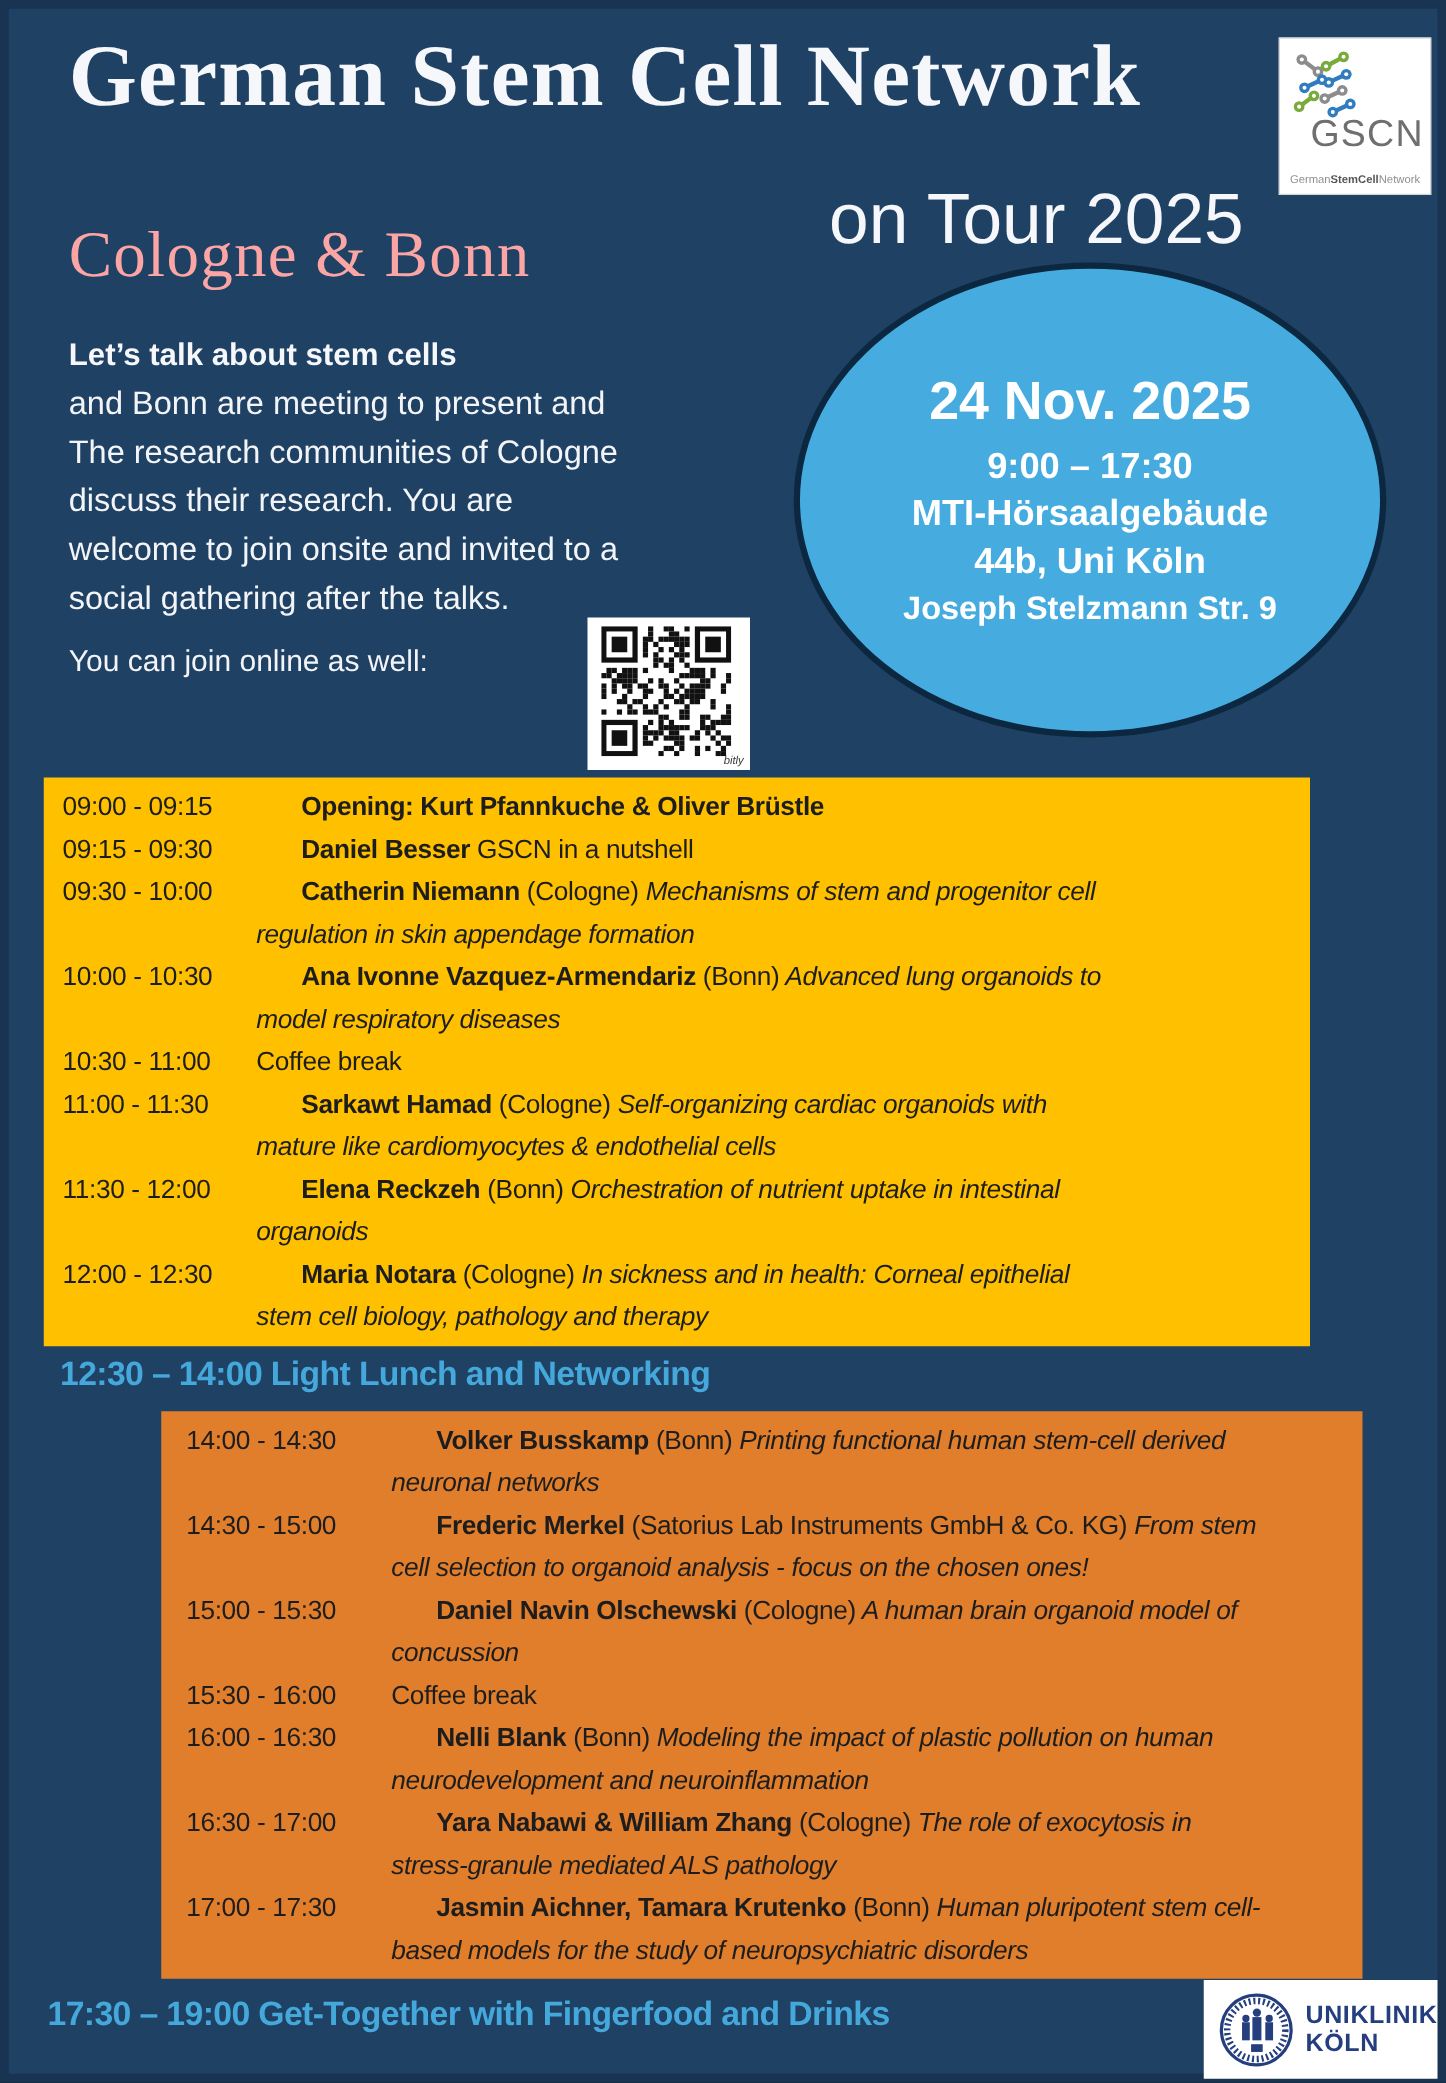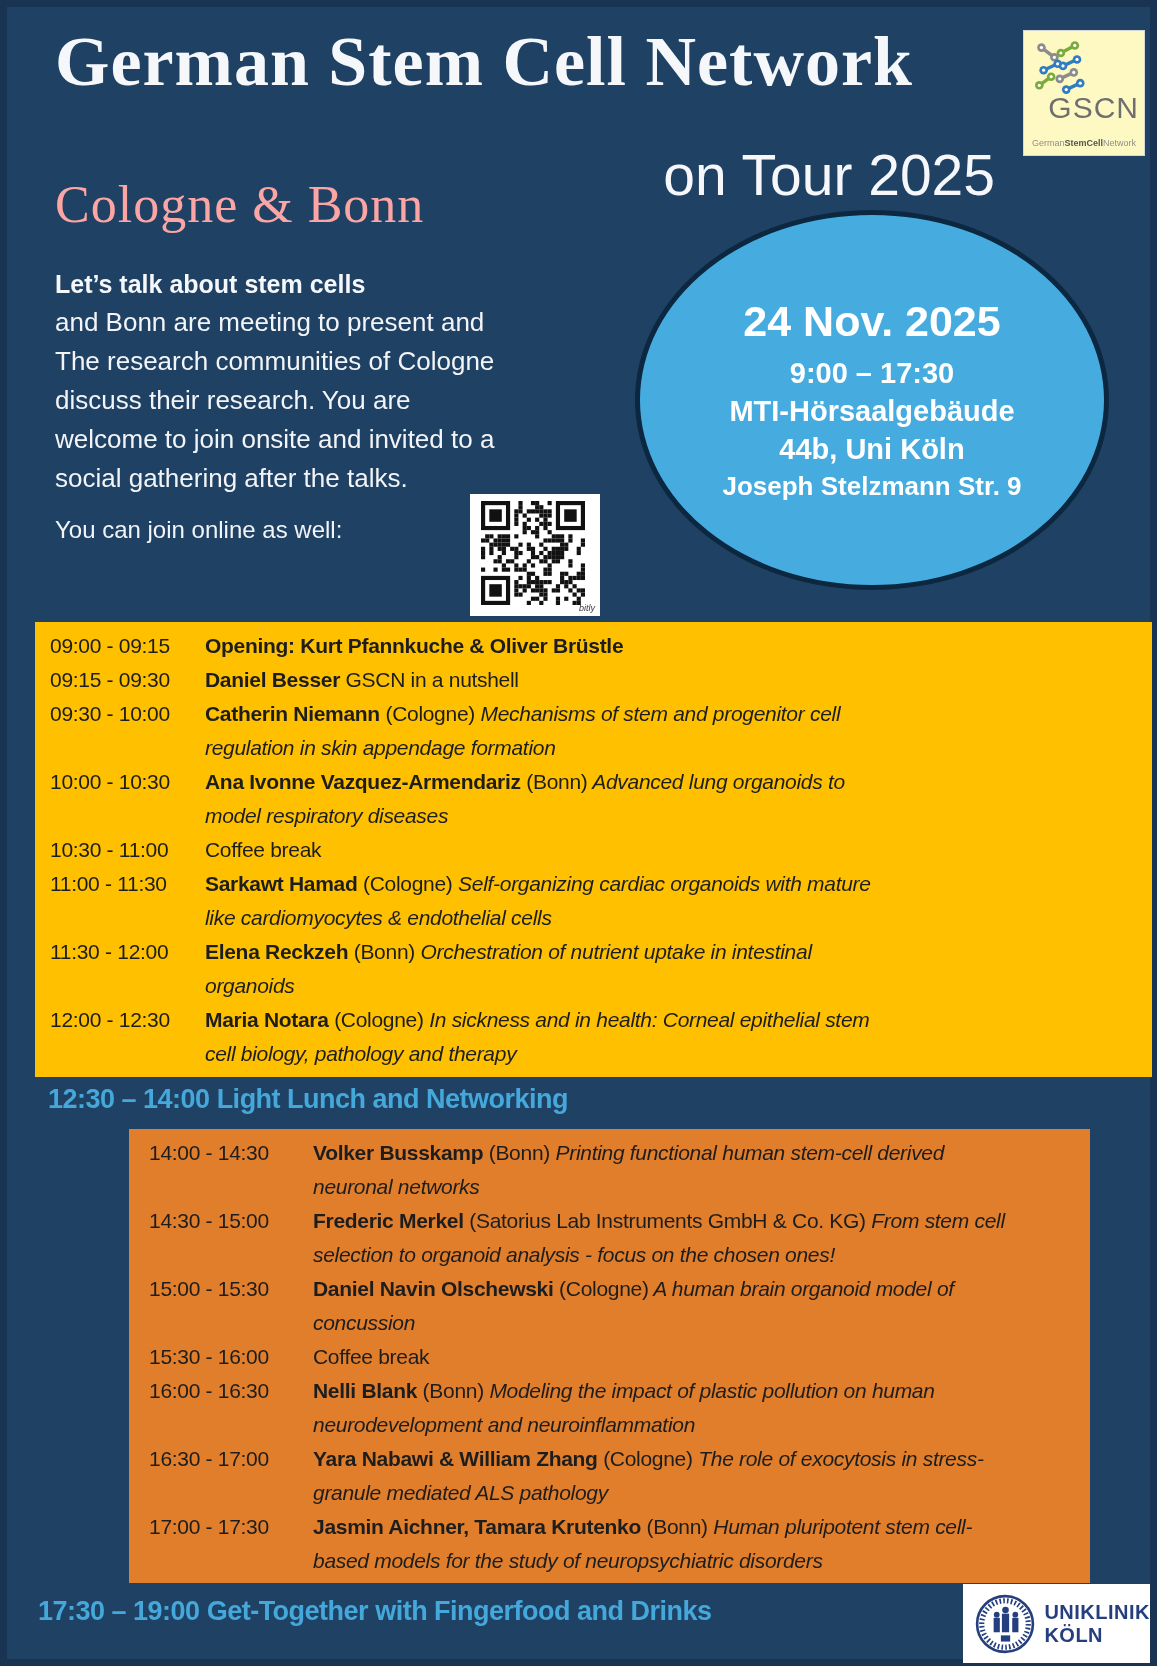--- a/index.html
+++ b/index.html
@@ -15,21 +15,21 @@
     font-family:"Liberation Serif", serif; font-weight:bold;
     font-size:70px; color:#F5F7FA; letter-spacing:1px; white-space:nowrap;
   }
   .subtitle {
     position:absolute; right:162px; top:110px;
     font-size:57px; font-weight:400; color:#F5F7FA; white-space:nowrap;margin-top:32px;
   }
   
   .gscn-box {
     position:absolute; left:1023px; top:30px; width:122px; height:126px;
-    background:#fef9c3; border:1px solid #d7d7d7;
+    background:#ffffff; border:1px solid #d7d7d7;
   }
   .gscn-box svg { position:absolute; left:6px; top:8px; }
   .gscn-abbr {
     position:absolute; right:5px; top:60px;
     font-size:30px; color:#6f6f6f; letter-spacing:1px;
   }
   .gscn-wordmark {
     position:absolute; bottom:7px; left:0; width:100%; text-align:center;
     font-size:9px; color:#8f8f8f; white-space:nowrap;
   }
@@ -70,27 +70,27 @@
     text-align:center; color:#ffffff; font-weight:bold;
   }
   .badge-date { font-size:43px; margin-bottom:8px; }
   .badge-line { font-size:29px; line-height:38px; }
   .badge-line3 { font-size:26px; line-height:36px; }
   
   .block {
     position:absolute; overflow:hidden;
     font-size:21px; line-height:34px; color:#1d1d1d; letter-spacing:-0.3px;
   }
-  .block.yellow { left:35px; top:622px; width:1117px; height:455px; background:#FFC000; padding:7px 15px; }
+  .block.yellow { left:35px; top:622px; width:1013px; height:455px; background:#FFC000; padding:7px 15px; }
   .block.orange { left:129px; top:1129px; width:961px; height:454px; background:#E07E2C; padding:7px 0 7px 20px; }
   .srow { display:flex; }
   .stime { flex:0 0 155px; }
   .orange .stime { flex:0 0 164px; }
   .stext { width:700px; }
-  .stext b { font-weight:bold; }
+  .stext b { font-weight:bold;margin-left:36px; }
   .stext i { font-style:italic; }
   .lunch {
     position:absolute; left:48px; top:1084px;
     font-size:27px; font-weight:bold; color:#45A8DB; letter-spacing:-0.5px; white-space:nowrap;
   }
   .gettogether {
     position:absolute; left:38px; top:1596px;
     font-size:27px; font-weight:bold; color:#45A8DB; letter-spacing:-0.5px; white-space:nowrap;
   }
   

